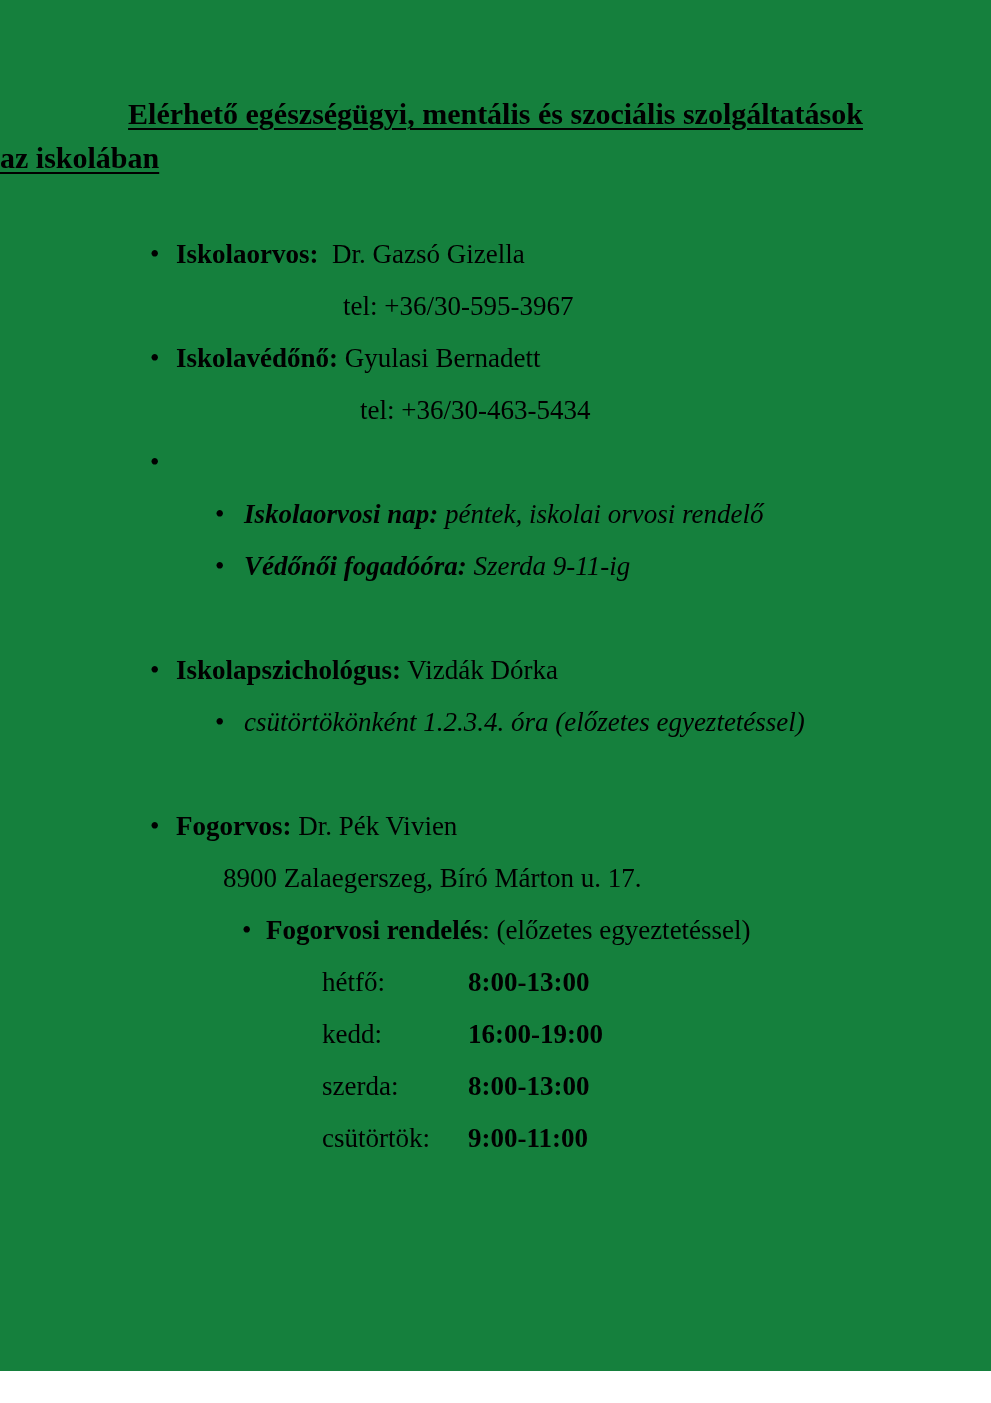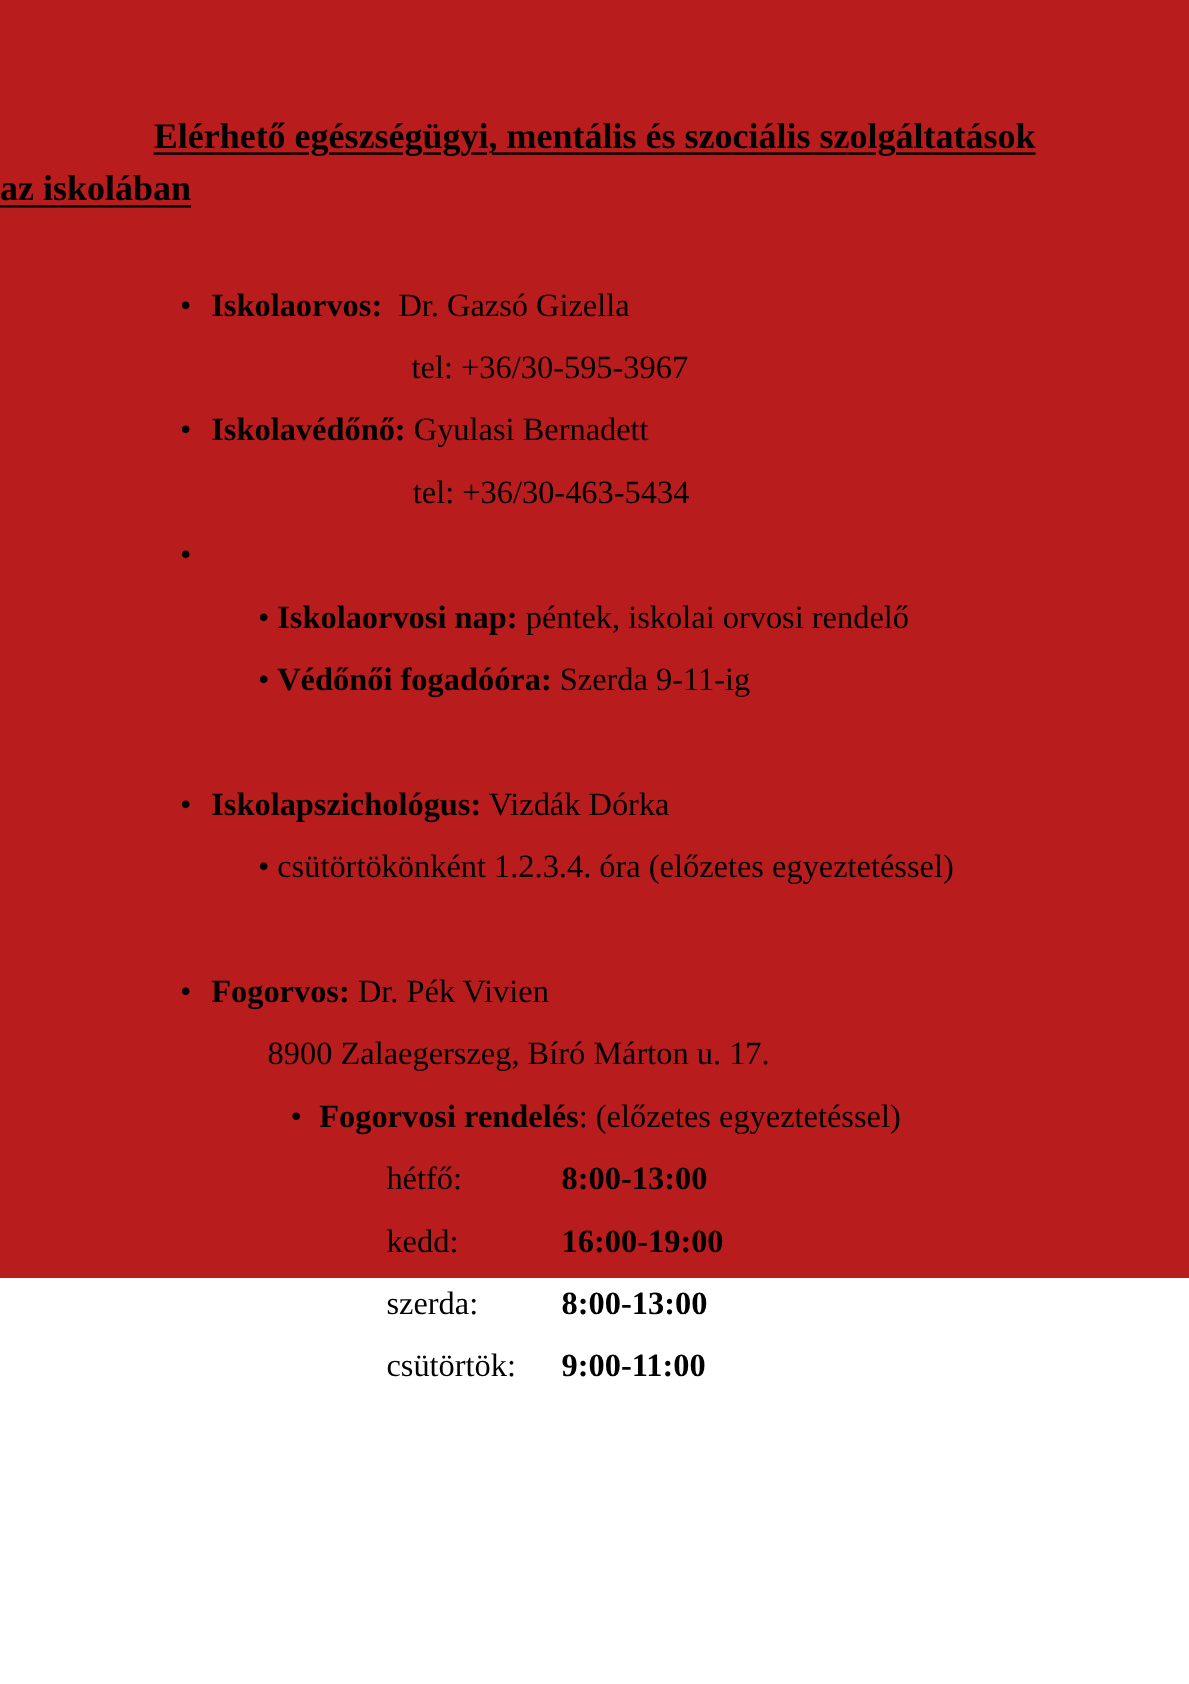--- a/index.html
+++ b/index.html
@@ -12,22 +12,22 @@
     height: 1403px;
     position: relative;
     font-family: "Liberation Serif", "DejaVu Serif", serif;
     color: #000000;
     overflow: hidden;
   }
 
   .page {
     position: relative;
     width: 991px;
-    height: 1065px;
-    background: #b91c1c;
+    height: 1371px;
+    background: #15803d;
     box-sizing: border-box;
   }
 
   
   .doc-title {
     position: absolute;
     top: 92px;
     left: 0;
     width: 991px;
     text-align: center;
@@ -75,26 +75,26 @@
   .bullet.lvl1 { left: 150px; }
   .bullet.lvl2 { left: 215px; }
   .bullet.lvl3 { left: 242px; }
 
   .txt {
     position: absolute;
     top: 0;
     line-height: 52px;
   }
   .txt.ind1 { left: 176px; }  
-  .txt.ind2 { left: 231px; }  
+  .txt.ind2 { left: 244px; font-style: italic; }  
   .txt.ind3 { left: 266px; text-align: right; }  
 
   
   .txt.tel1  { left: 343px; }
-  .txt.tel2  { left: 344px; }
+  .txt.tel2  { left: 360px; }
   .txt.addr  { left: 223px; }
   .txt.telf  { left: 221px; }
 
   .b { font-weight: bold; }
 
   
   .sched-row {
     position: relative;
     height: 52px;
     line-height: 52px;

